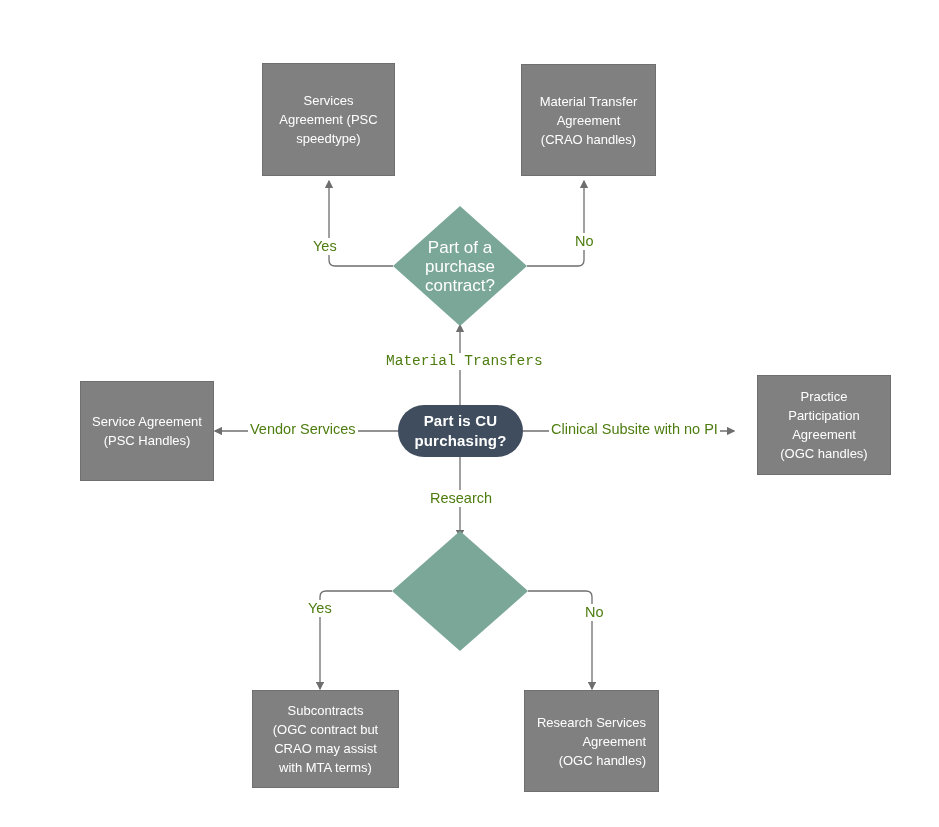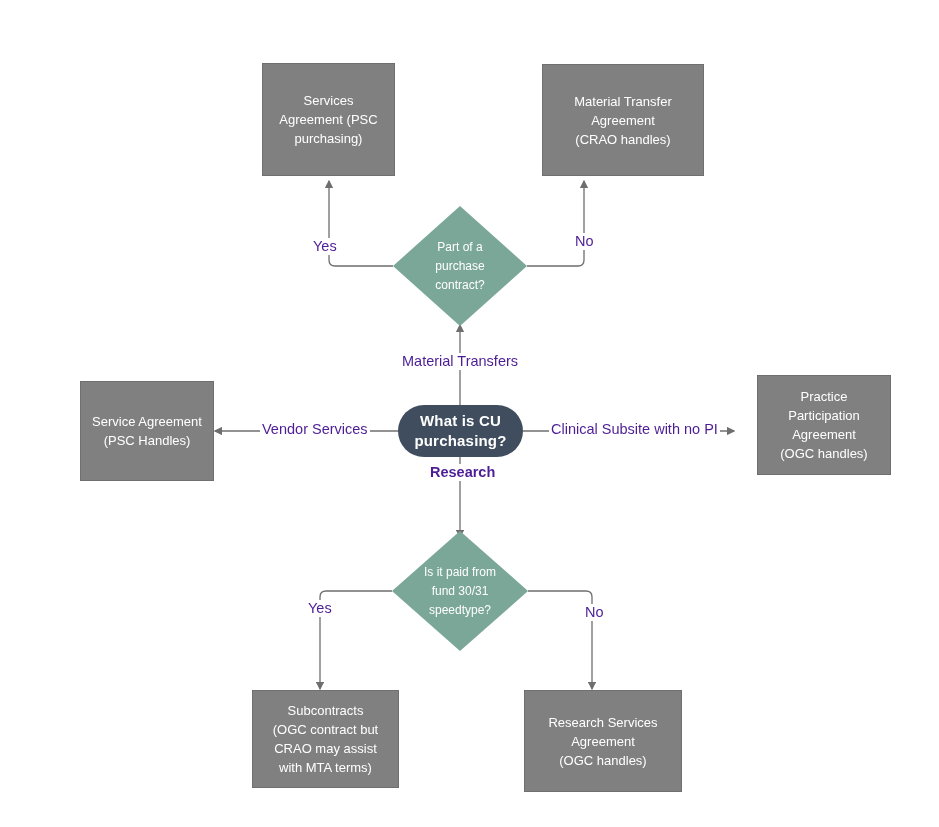--- a/index.html
+++ b/index.html
@@ -36,21 +36,21 @@
   }
   .box {
     background: #808080;
     border: 1px solid #6f6f6f;
     font-size: 13px;
     line-height: 19px;
     padding: 4px 8px;
   }
   .decision {
     background: transparent;
-    font-size: 12px;
+    font-size: 17px;
     line-height: 19px;
   }
   .decision .diamond-shape {
     position: absolute;
     left: 0;
     top: 0;
     width: 100%;
     height: 100%;
   }
   .decision .dtext {
@@ -61,21 +61,21 @@
   .start {
     background: #3f4d5e;
     border-radius: 26px;
     font-size: 15px;
     font-weight: bold;
     line-height: 20px;
     letter-spacing: 0.2px;
   }
   .edge-label {
     position: absolute;
-    color: #4c1d95;
+    color: #4d7c0f;
     font-size: 14.5px;
     line-height: 17px;
     white-space: nowrap;
     background: #ffffff;
     padding: 0 2px;
   }
 </style>
 </head>
 <body>
 
@@ -118,25 +118,25 @@
 
     <g>
       <path d="M 528 591 L 586 591 Q 592 591 592 597 L 592 689" stroke="#6e6e6e" stroke-width="1.3" fill="none" marker-end="url(#arrow)"></path>
     </g>
   </svg>
 
   <div class="node box" style="left:262px; top:63px; width:133px; height:113px;">
     <div>
       <div>Services</div>
       <div>Agreement (PSC</div>
-      <div>purchasing)</div>
-    </div>
-  </div>
-
-  <div class="node box" style="left:542px; top:64px; width:162px; height:112px;">
+      <div>speedtype)</div>
+    </div>
+  </div>
+
+  <div class="node box" style="left:521px; top:64px; width:135px; height:112px;">
     <div>
       <div>Material Transfer</div>
       <div>Agreement</div>
       <div>(CRAO handles)</div>
     </div>
   </div>
 
   <div class="node decision" style="left:393px; top:206px; width:134px; height:120px;">
     <svg class="diamond-shape" viewBox="0 0 134 120" preserveAspectRatio="none">
       <polygon points="67,0 134,60 67,120 0,60" fill="#7ba799"></polygon>
@@ -150,71 +150,66 @@
 
   <div class="node box" style="left:80px; top:381px; width:134px; height:100px;justify-content:center;">
     <div>
       <div>Service Agreement</div>
       <div>(PSC Handles)</div>
     </div>
   </div>
 
   <div class="node start" style="left:398px; top:405px; width:125px; height:52px;">
     <div>
-      <div>What is CU</div>
+      <div>Part is CU</div>
       <div>purchasing?</div>
     </div>
   </div>
 
   <div class="node box" style="left:757px; top:375px; width:134px; height:100px;">
     <div>
       <div>Practice</div>
       <div>Participation</div>
       <div>Agreement</div>
       <div>(OGC handles)</div>
     </div>
   </div>
 
   <div class="node decision" style="left:392px; top:531px; width:136px; height:120px;">
     <svg class="diamond-shape" viewBox="0 0 136 120" preserveAspectRatio="none">
       <polygon points="68,0 136,60 68,120 0,60" fill="#7ba799"></polygon>
     </svg>
-    <div class="dtext">
-      <div>Is it paid from</div>
-      <div>fund 30/31</div>
-      <div>speedtype?</div>
-    </div>
   </div>
 
   <div class="node box" style="left:252px; top:690px; width:147px; height:98px;">
     <div>
       <div>Subcontracts</div>
       <div>(OGC contract but</div>
       <div>CRAO may assist</div>
       <div>with MTA terms)</div>
     </div>
   </div>
 
-  <div class="node box" style="left:524px; top:690px; width:158px; height:102px;">
+  <div class="node box" style="left:524px; top:690px; width:135px; height:102px;text-align:right;">
     <div>
       <div>Research Services</div>
       <div>Agreement</div>
       <div>(OGC handles)</div>
     </div>
   </div>
 
   <div class="edge-label" style="left:311px; top:238px;">Yes</div>
 
   <div class="edge-label" style="left:573px; top:233px;">No</div>
 
-  <div class="edge-label" style="left:400px; top:353px;">Material Transfers</div>
-
-  <div class="edge-label" style="left:248px; top:421px;margin-left:12px;">Vendor Services</div>
+  <div class="edge-label" style="left:384px; top:353px;font-family:Liberation Mono, monospace;">Material Transfers</div>
+
+  <div class="edge-label" style="left:248px; top:421px;">Vendor Services</div>
 
   <div class="edge-label" style="left:549px; top:421px;">Clinical Subsite with no PI</div>
 
-  <div class="edge-label" style="left:428px; top:464px;font-weight:bold;">Research</div>
+  <div class="edge-label" style="left:428px; top:490px;">Research</div>
 
   <div class="edge-label" style="left:306px; top:600px;">Yes</div>
 
   <div class="edge-label" style="left:583px; top:604px;">No</div>
 
 </div>
 
 </body></html>

